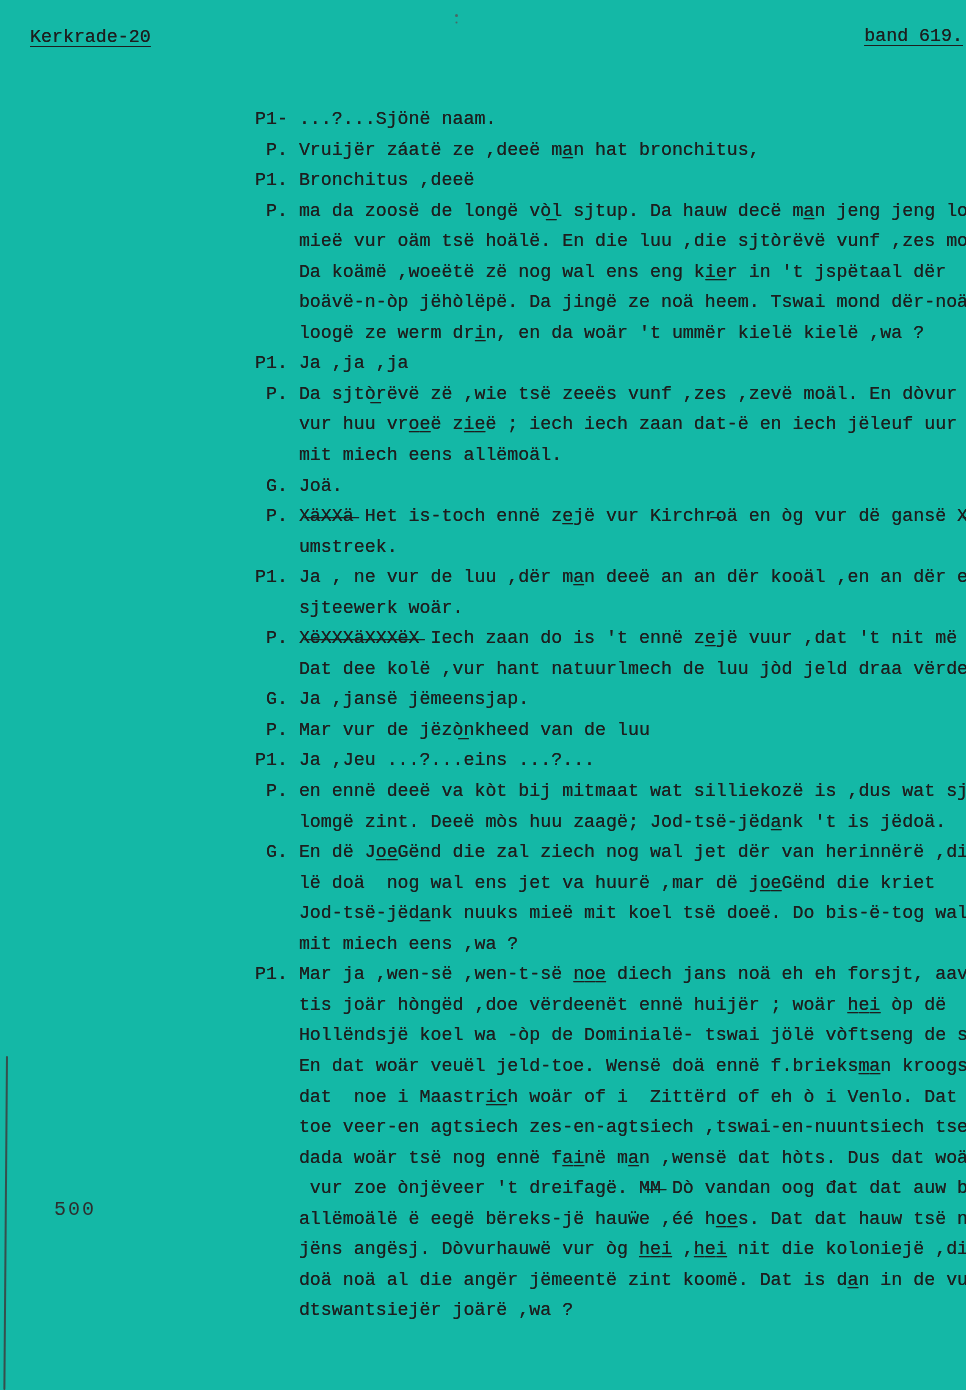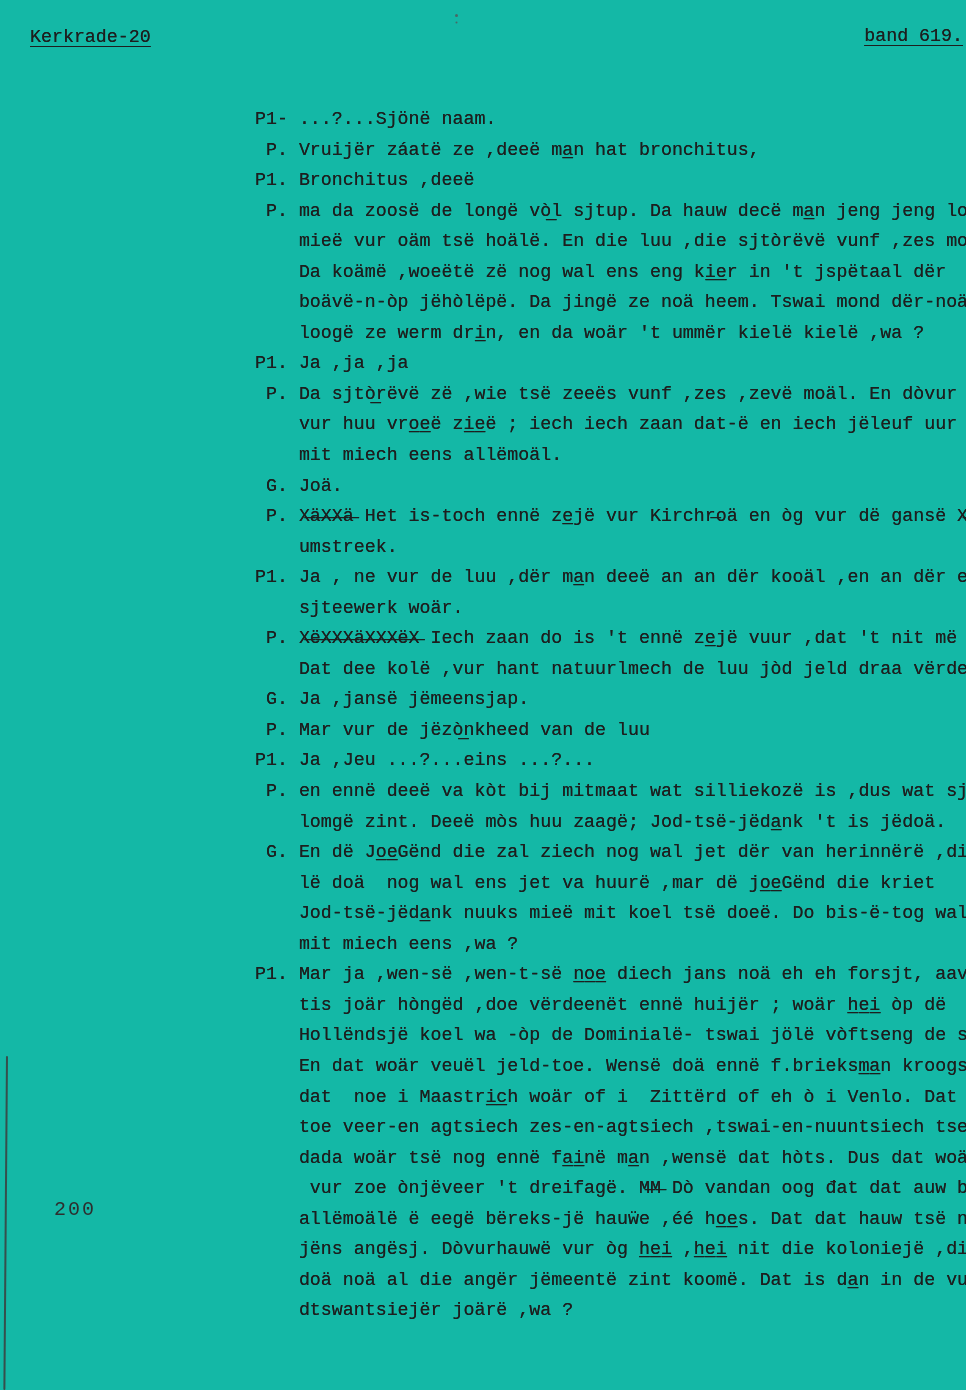--- a/index.html
+++ b/index.html
@@ -61,17 +61,17 @@
 <div class="page">
 
   <div class="hdr-left typed">Kerkrade-20</div>
 
   <div class="hdr-right typed">band 619.</div>
 
   <div class="top-mark"></div>
 
   <div class="transcript typed"><div class="line">P1- ...?...Sjönë naam.</div><div class="line"> P. Vruijër záatë ze ,deeë ma̲n hat bronchitus,</div><div class="line">P1. Bronchitus ,deeë</div><div class="line"> P. ma da zoosë de longë vò̲l sjtup. Da hauw decë ma̲n jeng jeng longë</div><div class="line">    mieë vur oäm tsë hoälë. En die luu ,die sjtòrëvë vunf ,zes moäl.</div><div class="line">    Da koämë ,woeëtë zë nog wal ens eng ki̲e̲r in 't jspëtaal dër</div><div class="line">    boävë-n-òp jëhòlëpë. Da jingë ze noä heem. Tswai mond dër-noä</div><div class="line">    loogë ze werm dri̲n, en da woär 't ummër kielë kielë ,wa ?</div><div class="line">P1. Ja ,ja ,ja</div><div class="line"> P. Da sjtò̲rëvë zë ,wie tsë zeeës vunf ,zes ,zevë moäl. En dòvur ker</div><div class="line">    vur huu vro̲e̲ë zi̲e̲ë ; iech iech zaan dat-ë en iech jëleuf uur zut</div><div class="line">    mit miech eens allëmoäl.</div><div class="line"> G. Joä.</div><div class="line"> P. X̶ä̶X̶X̶ä̶ Het is-toch ennë ze̲jë vur Kirchr̶oä en òg vur dë gansë X̶X̶X̶X̶</div><div class="line">    umstreek.</div><div class="line">P1. Ja , ne vur de luu ,dër ma̲n deeë an an dër kooäl ,en an dër eh z</div><div class="line">    sjteewerk woär.</div><div class="line"> P. X̶ë̶X̶X̶X̶ä̶X̶X̶X̶ë̶X̶ Iech zaan do is 't ennë ze̲jë vuur ,dat 't nit më is.</div><div class="line">    Dat dee kolë ,vur hant natuurlmech de luu jòd jeld draa vërdeend</div><div class="line"> G. Ja ,jansë jëmeensjap.</div><div class="line"> P. Mar vur de jëzò̲nkheed van de luu</div><div class="line">P1. Ja ,Jeu ...?...eins ...?...</div><div class="line"> P. en ennë deeë va kòt bij mitmaat wat silliekozë is ,dus wat sjtup</div><div class="line">    lomgë zint. Deeë mòs huu zaagë; Jod-tsë-jëda̲nk 't is jëdoä.</div><div class="line"> G. En dë Jo̲e̲Gënd die zal ziech nog wal jet dër van herinnërë ,die z</div><div class="line">    lë doä  nog wal ens jet va huurë ,mar dë jo̲e̲Gënd die kriet</div><div class="line">    Jod-tsë-jëda̲nk nuuks mieë mit koel tsë doeë. Do bis-ë-tog wal</div><div class="line">    mit miech eens ,wa ?</div><div class="line">P1. Mar ja ,wen-së ,wen-t-së n̲o̲e̲ diech jans noä eh eh forsjt, aavan</div><div class="line">    tis joär hòngëd ,doe vërdeenët ennë huijër ; woär h̲e̲i̲ òp dë</div><div class="line">    Hollëndsjë koel wa -òp de Dominialë- tswai jölë vòftseng de sjie</div><div class="line">    En dat woär veuël jeld-toe. Wensë doä ennë f.brieksm̲a̲n kroogs of</div><div class="line">    dat  noe i Maastri̲c̲h woär of i  Zittërd of eh ò i Venlo. Dat loo</div><div class="line">    toe veer-en agtsiech zes-en-agtsiech ,tswai-en-nuuntsiech tsens</div><div class="line">    dada woär tsë nog ennë fa̲i̲në ma̲n ,wensë dat hòts. Dus dat woär</div><div class="line">     vur zoe ònjëveer 't dreifagë. M̶M̶ Dò vandan oog đat dat auw berg</div><div class="line">    allëmoälë ë eegë bëreks-jë hauẅe ,éé ho̲e̲s. Dat dat hauw tsë nurr</div><div class="line">    jëns angësj. Dòvurhauwë vur òg h̲e̲i̲ ,h̲e̲i̲ nit die koloniejë ,die d</div><div class="line">    doä noä al die angër jëmeentë zint koomë. Dat is da̲n in de vuur</div><div class="line">    dtswantsiejër joärë ,wa ?</div></div>
 
-  <div class="margin-num">200</div>
+  <div class="margin-num">500</div>
 
   <div class="margin-line"></div>
 
 </div>
 
 </body></html>

